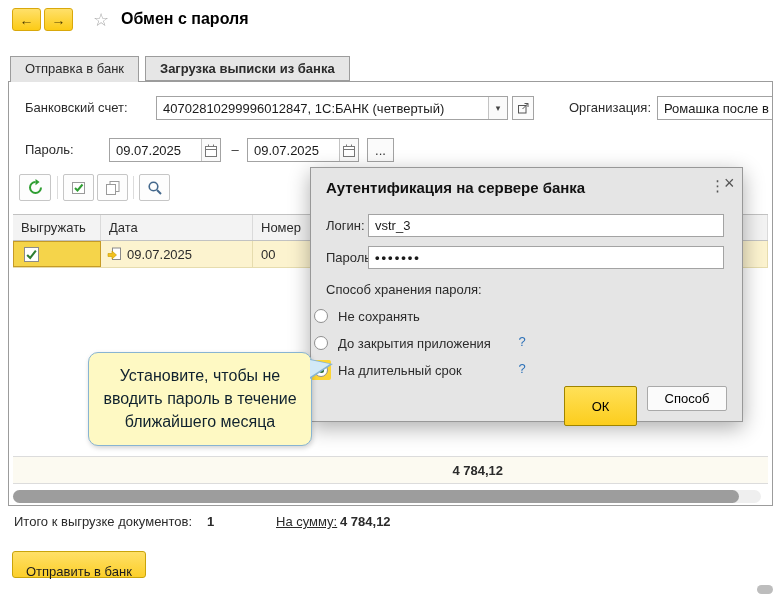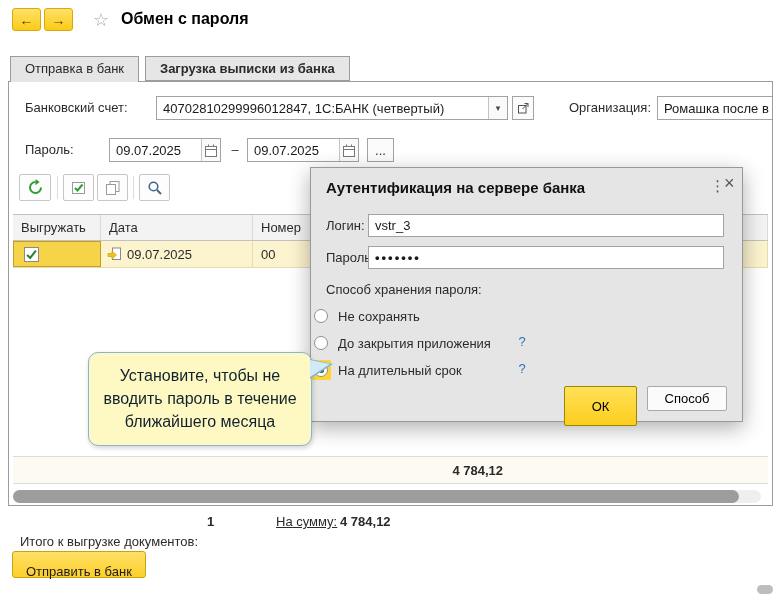--- a/index.html
+++ b/index.html
@@ -290,21 +290,21 @@
 
   <div class="totals">
     <div class="val">4 784,12</div>
   </div>
 
   <div class="hscroll">
     <div class="thumb"></div>
   </div>
 </div>
 
-<span class="foot-txt" style="left:20px;margin-top:20px;">Итого к выгрузке документов:</span>
+<span class="foot-txt" style="left:14px;">Итого к выгрузке документов:</span>
 <span class="foot-txt bold" style="left:207px;">1</span>
 <span class="foot-txt" style="left:276px;text-decoration:underline;">На сумму:</span>
 <span class="foot-txt bold" style="left:340px;">4 784,12</span>
 
 <button class="send-btn">Отправить в банк</button>
 <div class="win-scroll"></div>
 
 <div class="dialog">
   <div class="dlg-title">Аутентификация на сервере банка</div>
   <div class="dlg-menu">⋮</div>

